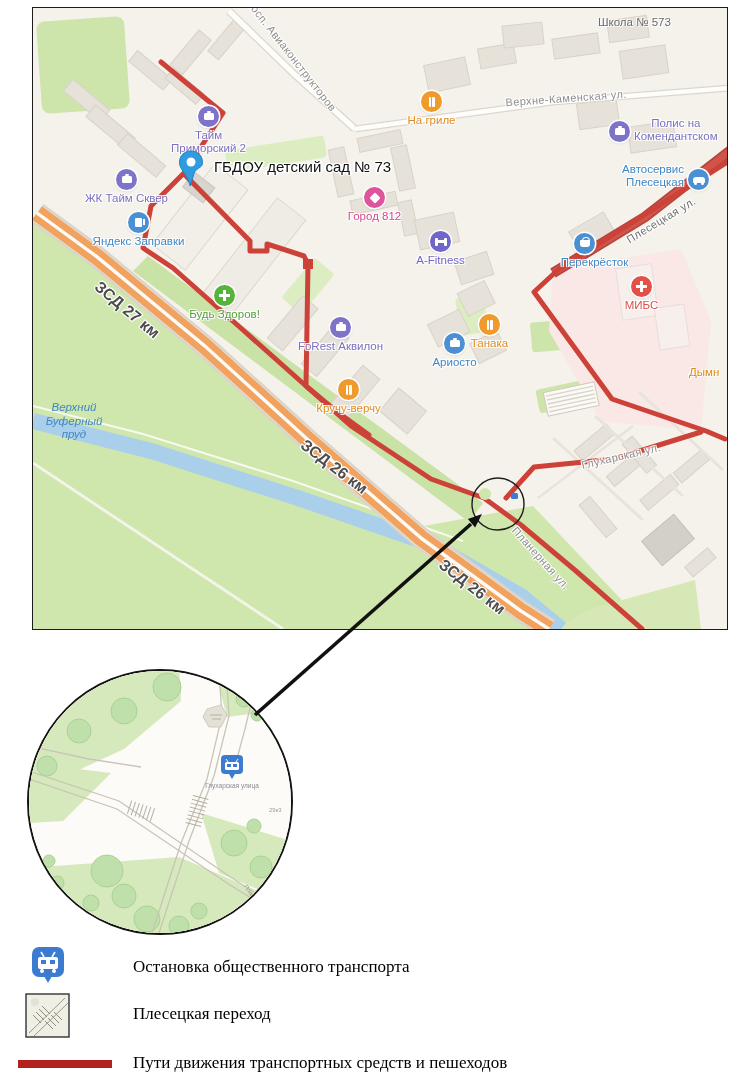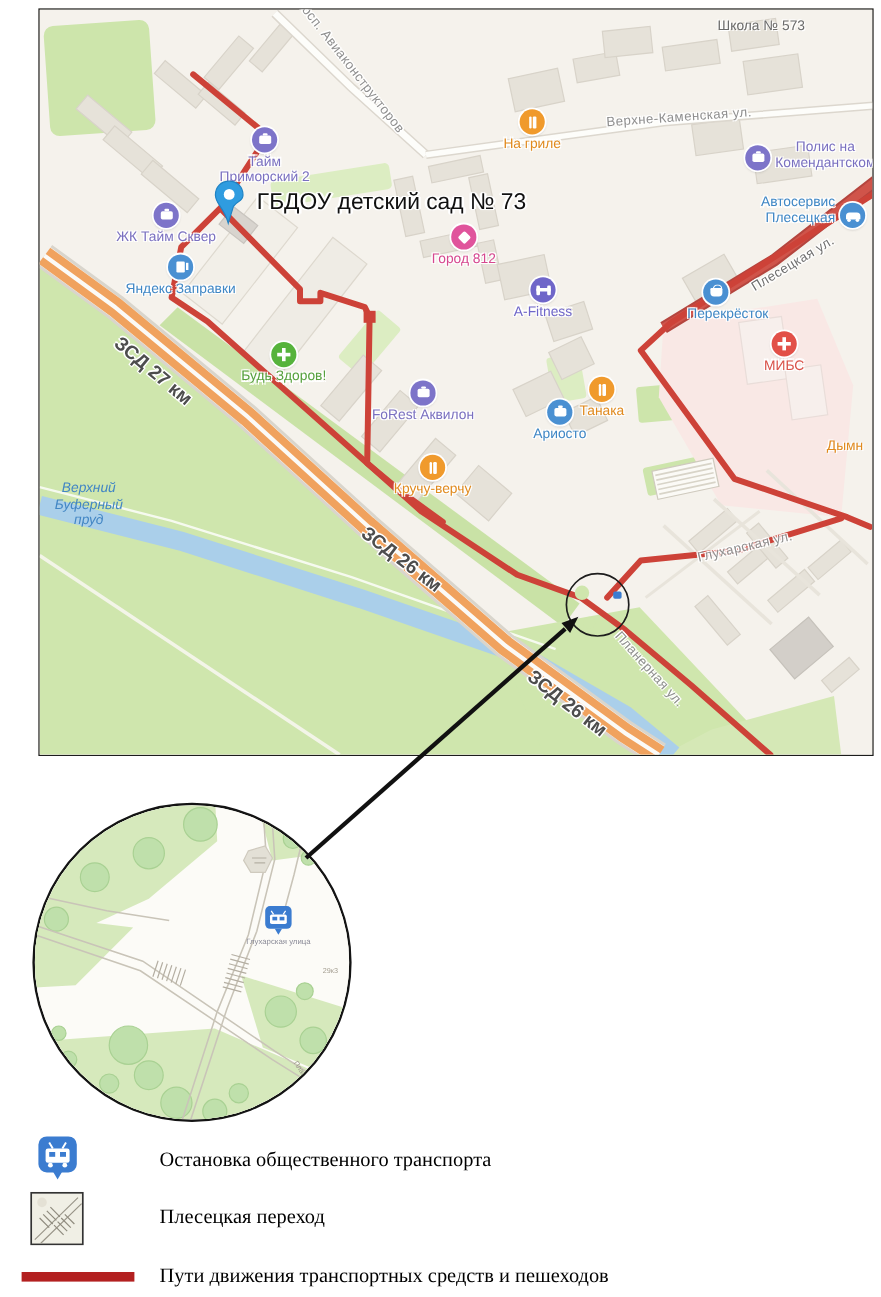--- a/index.html
+++ b/index.html
@@ -12,21 +12,21 @@
   .layer{position:absolute;left:0;top:0;width:100%;height:100%;}
   .street{position:absolute;font-size:11px;color:#8f8f8f;white-space:nowrap;letter-spacing:.4px;
           transform-origin:center;text-shadow:0 0 2px #fff,1px 1px 0 #fff,-1px -1px 0 #fff,1px -1px 0 #fff,-1px 1px 0 #fff;}
   .zsd{position:absolute;font-size:16px;font-weight:600;color:#4d4d4d;white-space:nowrap;
        text-shadow:0 0 2px #fff,1px 1px 0 #fff,-1px -1px 0 #fff,1px -1px 0 #fff,-1px 1px 0 #fff;}
   .water-label{position:absolute;left:0px;top:393px;width:82px;text-align:center;
        font-style:italic;font-size:11.5px;line-height:13.5px;color:#4286c4;}
   .school-label{position:absolute;left:565px;top:8px;font-size:11.5px;color:#6b6b6b;
        text-shadow:1px 1px 0 #fff,-1px -1px 0 #fff;}
   
-  .poi{position:absolute;width:21px;height:21px;margin-left:12px;}
+  .poi{position:absolute;width:21px;height:21px;}
   .poi-icon{position:absolute;left:0;top:0;width:21px;height:21px;border-radius:50%;
       box-shadow:0 0 0 1.5px #fff,0 1px 2.5px rgba(60,60,60,.45);
       display:flex;align-items:center;justify-content:center;}
   .poi-label{position:absolute;top:23px;left:50%;transform:translateX(-50%);
       font-size:11.5px;font-weight:500;line-height:13px;white-space:nowrap;text-align:center;
       text-shadow:0 0 2px #fff,1px 1px 0 #fff,-1px -1px 0 #fff,1px -1px 0 #fff,-1px 1px 0 #fff;}
   .poi-label span{display:block;}
   .label-right{left:25px;top:-4px;transform:none;text-align:center;}
   .label-left{left:auto;right:25px;top:-6px;transform:none;text-align:right;}
   .text-only{position:absolute;font-size:11.5px;font-weight:500;white-space:nowrap;
@@ -51,21 +51,21 @@
   .g-cross{width:11px;height:11px;position:relative;}
   .g-cross:before{content:"";position:absolute;left:4px;top:0;width:3px;height:11px;background:#fff;}
   .g-cross:after{content:"";position:absolute;left:0;top:4px;width:11px;height:3px;background:#fff;}
   .g-basket{width:10px;height:7px;background:#fff;border-radius:1px 1px 3px 3px;position:relative;}
   .g-basket:before{content:"";position:absolute;left:2px;top:-3px;width:6px;height:4px;border:1.5px solid #fff;border-bottom:none;border-radius:4px 4px 0 0;}
   .g-car{width:12px;height:6px;background:#fff;border-radius:3px 3px 1px 1px;position:relative;}
   .g-car:before,.g-car:after{content:"";position:absolute;bottom:-2px;width:3px;height:3px;background:#fff;border-radius:50%;}
   .g-car:before{left:1px}.g-car:after{right:1px}
   .g-gem{width:8px;height:8px;background:#fff;transform:rotate(45deg);border-radius:1.5px;}
   
-  .dest-label{position:absolute;left:181px;top:150px;font-size:19px;color:#111;
+  .dest-label{position:absolute;left:181px;top:150px;font-size:15px;color:#111;
       text-shadow:0 0 3px #fff,1px 1px 0 #fff,-1px -1px 0 #fff,1px -1px 0 #fff,-1px 1px 0 #fff,2px 0 0 #fff,-2px 0 0 #fff;}
   
   .inset{position:absolute;left:27px;top:669px;width:262px;height:262px;border-radius:50%;
       border:2px solid #141414;overflow:hidden;background:#fcfbf7;}
   .inset-bus-label{position:absolute;left:203px;top:111px;transform:translateX(-50%);
       font-size:6.5px;color:#8a8a97;white-space:nowrap;}
   .inset-street{position:absolute;left:228px;top:231px;transform:translate(-50%,-50%) rotate(55deg);
       font-size:6px;color:#9a958a;white-space:nowrap;}
   .inset-house{position:absolute;left:240px;top:136px;font-size:6px;color:#a39d90;}
   

